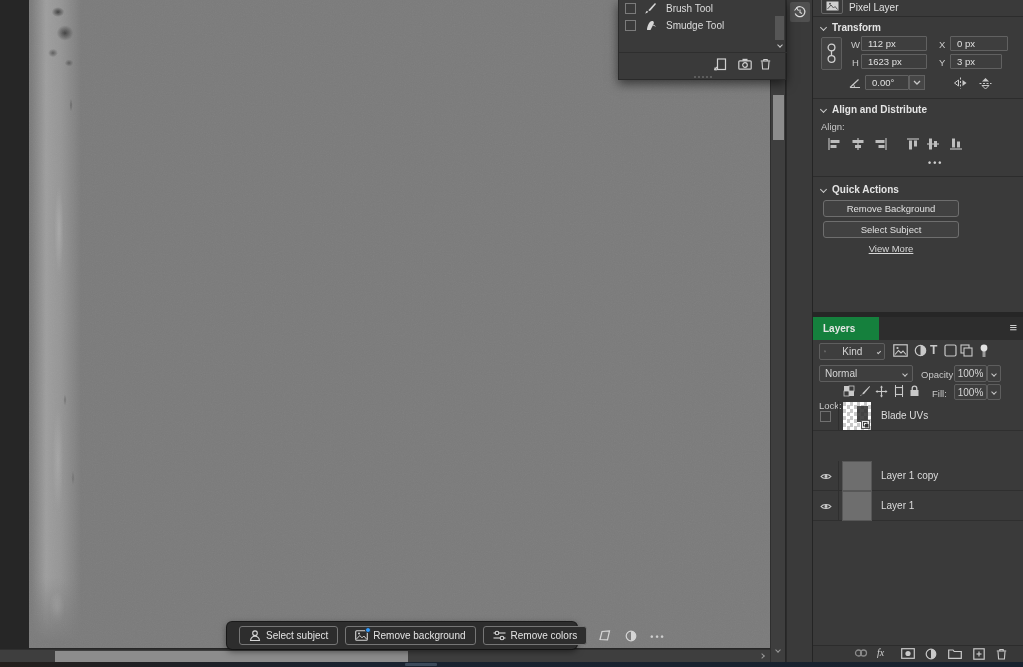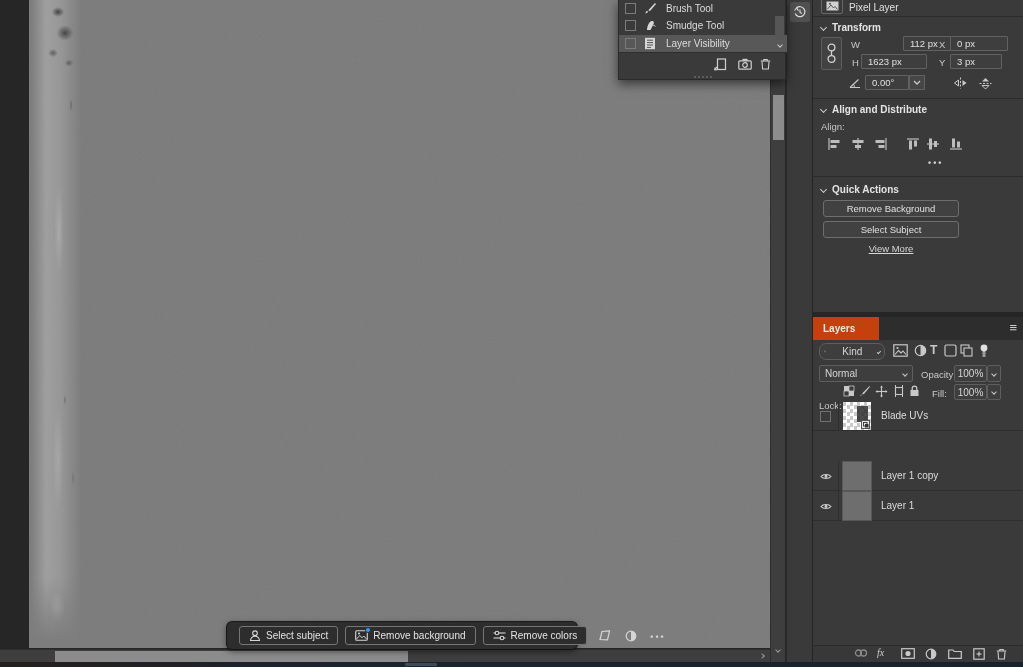--- a/index.html
+++ b/index.html
@@ -52,21 +52,21 @@
   .sep { position:absolute; left:0; width:211px; height:1px; background:#2c2c2c; }
   .sec-head { position:absolute; left:8px; display:flex; align-items:center; gap:6px; font-weight:bold; color:#e4e4e4; font-size:10px; }
   .field { position:absolute; height:15px; background:#3e3e3e; border:1px solid #616161; border-radius:1px; line-height:13px; padding-left:6px; font-size:9.5px; color:#e0e0e0; }
   .flabel { position:absolute; color:#c9c9c9; font-size:9.5px; }
   .qbtn { position:absolute; left:10px; width:136px; height:17px; border:1px solid #6e6e6e; border-radius:3px; background:#414141; text-align:center; line-height:15px; color:#e0e0e0; font-size:9.5px; }
   .viewmore { position:absolute; left:0; width:156px; text-align:center; text-decoration:underline; color:#d6d6d6; font-size:9.5px; }
   .dots3 { letter-spacing:2px; color:#cfcfcf; font-weight:bold; }
 
   
   #layers-tabbar { position:absolute; left:0; top:317px; width:211px; height:23px; background:#2d2d2d; }
-  #layers-tab { position:absolute; left:0; top:0; width:66px; height:23px; background:#c2410c; font-weight:bold; color:#e6e6e6; line-height:23px; padding-left:10px; }
+  #layers-tab { position:absolute; left:0; top:0; width:66px; height:23px; background:#15803d; font-weight:bold; color:#e6e6e6; line-height:23px; padding-left:10px; }
   #layers-menu { position:absolute; right:7px; top:3px; font-size:13px; color:#cfcfcf; }
   .dd { position:absolute; background:#3e3e3e; border:1px solid #5e5e5e; border-radius:2px; display:flex; align-items:center; }
   .filter-ico { position:absolute; top:344px; }
   .lock-ico { position:absolute; top:385px; }
   .layer-row { position:absolute; left:0; width:211px; height:30px; border-bottom:1px solid #2f2f2f; }
   .layer-row.selected { background:#525252; }
   .eyecell { position:absolute; left:0; top:0; width:26px; height:30px; border-right:1px solid #2f2f2f; display:flex; align-items:center; justify-content:center; }
   .thumb { position:absolute; left:30px; top:1px; width:28px; height:28px; }
   .checker { background:repeating-conic-gradient(#ffffff 0% 25%, #c9c9c9 0% 50%) 0 0/7px 7px; }
   .thumb.selectedthumb { box-shadow:0 0 0 1px #f2f2f2, 0 0 0 2px #4a4a4a; }
@@ -169,21 +169,21 @@
       <span>Transform</span>
     </div>
     <div class="abs" style="left:8px; top:37px; width:21px; height:33px; border:1px solid #5e5e5e; background:#424242; border-radius:2px; display:flex; align-items:center; justify-content:center;">
       <svg width="11" height="23" viewBox="0 0 11 23">
           <circle cx="5.5" cy="5.5" r="3.4" fill="none" stroke="#d0d0d0" stroke-width="1.3"></circle>
           <circle cx="5.5" cy="17" r="3.4" fill="none" stroke="#d0d0d0" stroke-width="1.3"></circle>
           <line x1="5.5" y1="8.5" x2="5.5" y2="14" stroke="#d0d0d0" stroke-width="1.3"></line>
         </svg>
     </div>
     <div class="flabel" style="left:38px; top:39px;">W</div>
-    <div class="field" style="left:48px; top:36px; width:66px;margin-left:42px;"><span>112 px</span></div>
+    <div class="field" style="left:48px; top:36px; width:66px;"><span>112 px</span></div>
     <div class="flabel" style="left:126px; top:39px;">X</div>
     <div class="field" style="left:137px; top:36px; width:58px;"><span>0 px</span></div>
     <div class="flabel" style="left:39px; top:57px;">H</div>
     <div class="field" style="left:48px; top:54px; width:66px;"><span>1623 px</span></div>
     <div class="flabel" style="left:126px; top:57px;">Y</div>
     <div class="field" style="left:137px; top:54px; width:52px;"><span>3 px</span></div>
 
     <div class="abs ico" style="left:36px; top:77px;">
       <svg width="12" height="12" viewBox="0 0 12 12">
           <path d="M1 10.5 H11 M1 10.5 L9.5 2.5" stroke="#c9c9c9" stroke-width="1.1" fill="none"></path>
@@ -270,21 +270,21 @@
     <div class="qbtn" style="top:221px;">Select Subject</div>
     <div class="viewmore" style="top:243px;">View More</div>
 
     <div class="abs" style="left:0; top:312px; width:211px; height:5px; background:#262626;"></div>
 
     <div id="layers-tabbar">
       <div id="layers-tab">Layers</div>
       <div id="layers-menu">≡</div>
     </div>
 
-    <div class="dd" style="left:6px; top:343px; width:66px; height:17px; padding:0 4px; gap:16px;border-radius:7px;">
+    <div class="dd" style="left:6px; top:343px; width:66px; height:17px; padding:0 4px; gap:16px;">
       <svg width="9" height="9" viewBox="0 0 9 9">
           <circle cx="3.6" cy="3.6" r="2.7" fill="none" stroke="#c9c9c9" stroke-width="1.1"></circle>
           <line x1="5.7" y1="5.7" x2="8.3" y2="8.3" stroke="#c9c9c9" stroke-width="1.1"></line>
         </svg>
       <span style="flex:1;">Kind</span>
       <span class="chev chev-sm"></span>
     </div>
     <div class="filter-ico ico" style="left:80px;">
       <svg width="15" height="13" viewBox="0 0 15 13">
           <rect x="0.8" y="0.8" width="13.4" height="11.4" fill="none" stroke="#c9c9c9" stroke-width="1.2"></rect>
@@ -464,33 +464,20 @@
     <div class="hrow" style="top:0;">
       <div class="hcheck"></div>
       <div class="hico">
         <svg width="13" height="13" viewBox="0 0 13 13">
             <path d="M11 1 L12 2 L6.5 8.5 L4.5 9.2 L5.2 7.2 Z" fill="#d6d6d6"></path>
             <path d="M4.2 9.8 C3.4 11 2.2 11.2 1 11.4 C2 10.8 1.8 9.6 2.8 8.8 Z" fill="#d6d6d6"></path>
           </svg>
       </div>
       <div class="hlabel">Brush Tool</div>
     </div>
-    <div class="hrow hl" style="top:35px;">
-      <div class="hcheck"></div>
-      <div class="hico">
-        <svg width="12" height="13" viewBox="0 0 12 13">
-            <rect x="1" y="0.8" width="10" height="11.4" fill="#d6d6d6"></rect>
-            <line x1="3" y1="3.2" x2="9" y2="3.2" stroke="#555" stroke-width="1"></line>
-            <line x1="3" y1="5.6" x2="9" y2="5.6" stroke="#555" stroke-width="1"></line>
-            <line x1="3" y1="8" x2="9" y2="8" stroke="#555" stroke-width="1"></line>
-            <line x1="3" y1="10.4" x2="7" y2="10.4" stroke="#555" stroke-width="1"></line>
-          </svg>
-      </div>
-      <div class="hlabel">Layer Visibility</div>
-    </div>
     <div class="scrollcol"></div>
     <div class="hchev chev chev-sm"></div>
     <div id="history-toolbar">
       <div class="ico" style="left:95px;">
         <svg width="14" height="13" viewBox="0 0 14 13">
             <rect x="3.5" y="1" width="8" height="10.5" fill="none" stroke="#cfcfcf" stroke-width="1.2"></rect>
             <line x1="3" y1="9" x2="0.5" y2="12" stroke="#cfcfcf" stroke-width="1.2"></line>
             <line x1="1" y1="9.5" x2="1" y2="12" stroke="#cfcfcf" stroke-width="1.1"></line>
             <line x1="0.6" y1="11.8" x2="3" y2="11.8" stroke="#cfcfcf" stroke-width="1.1"></line>
           </svg>

